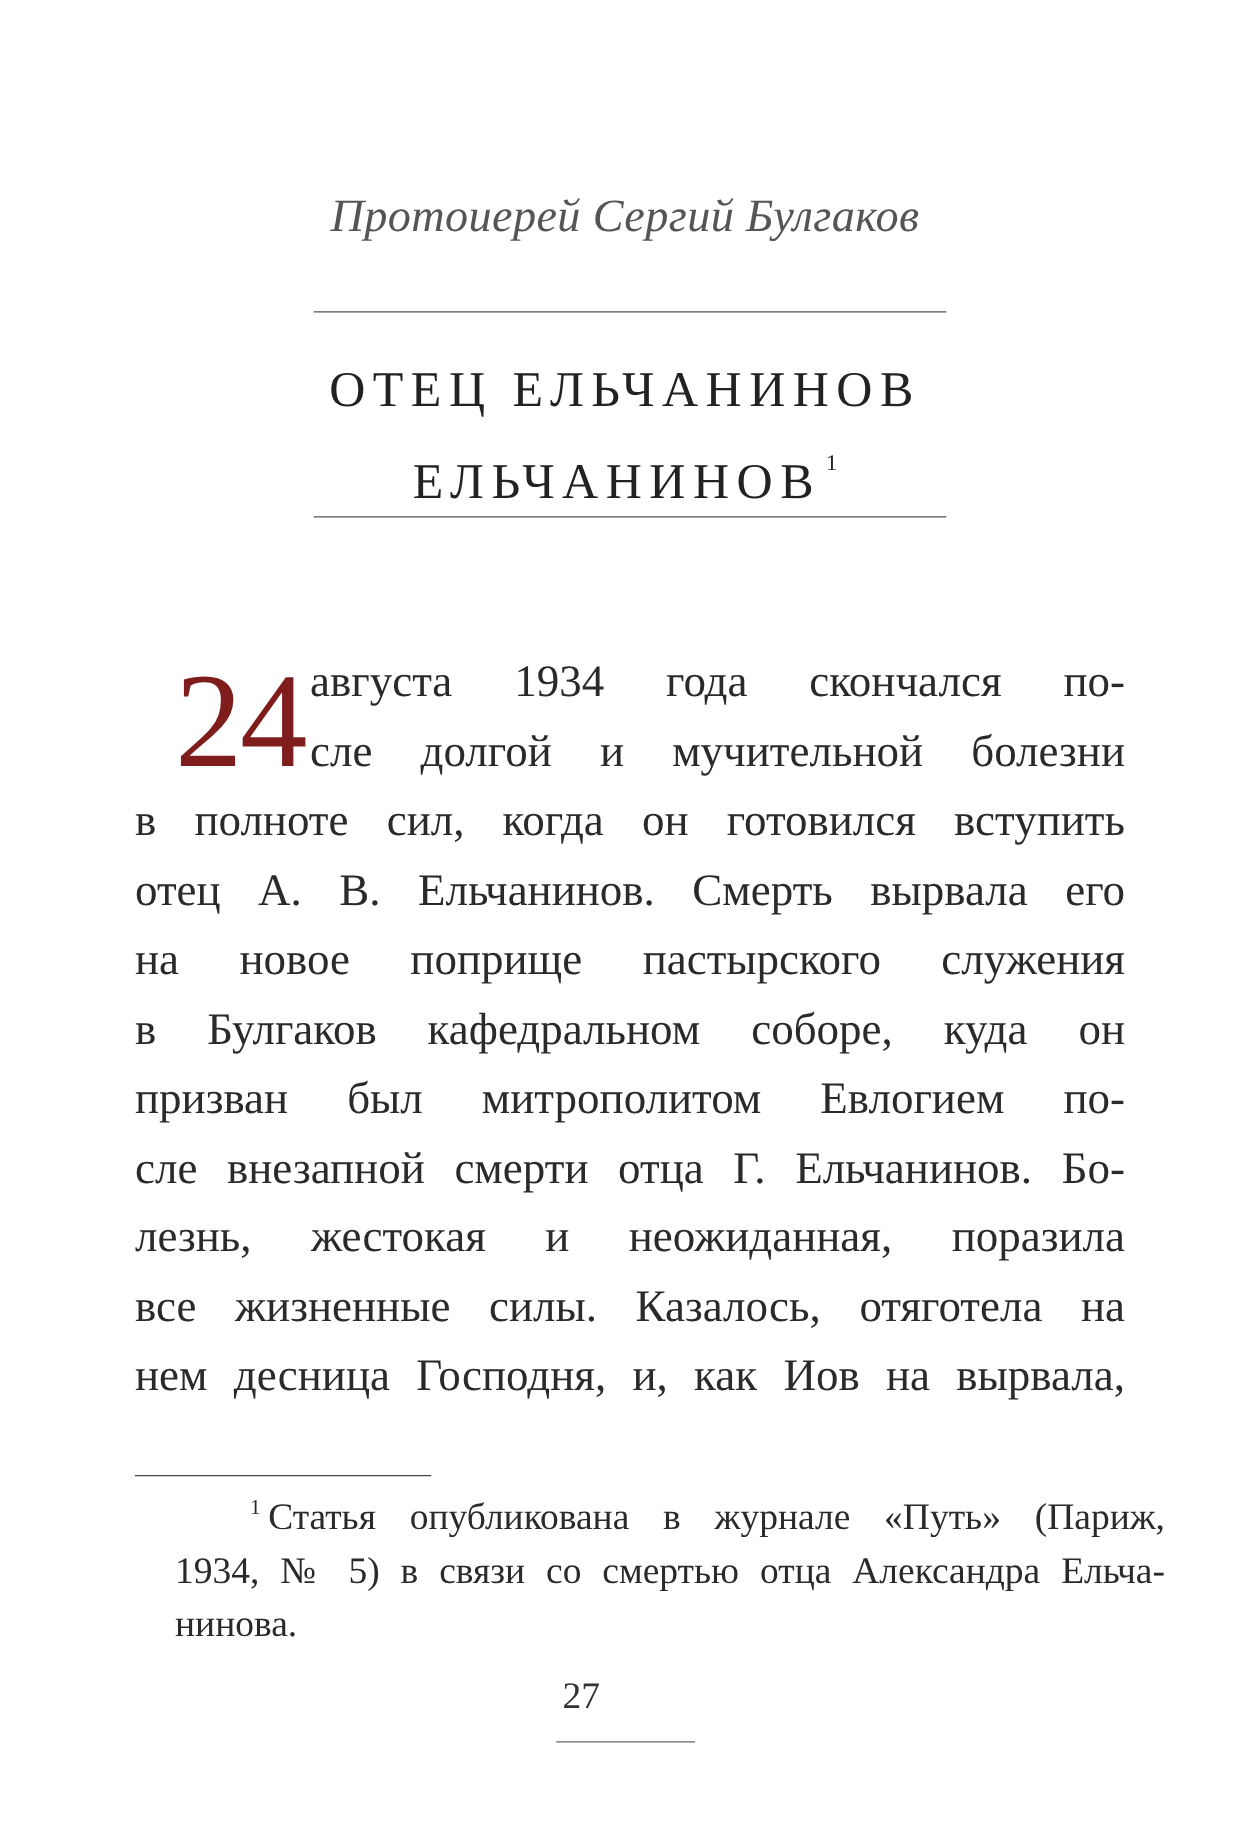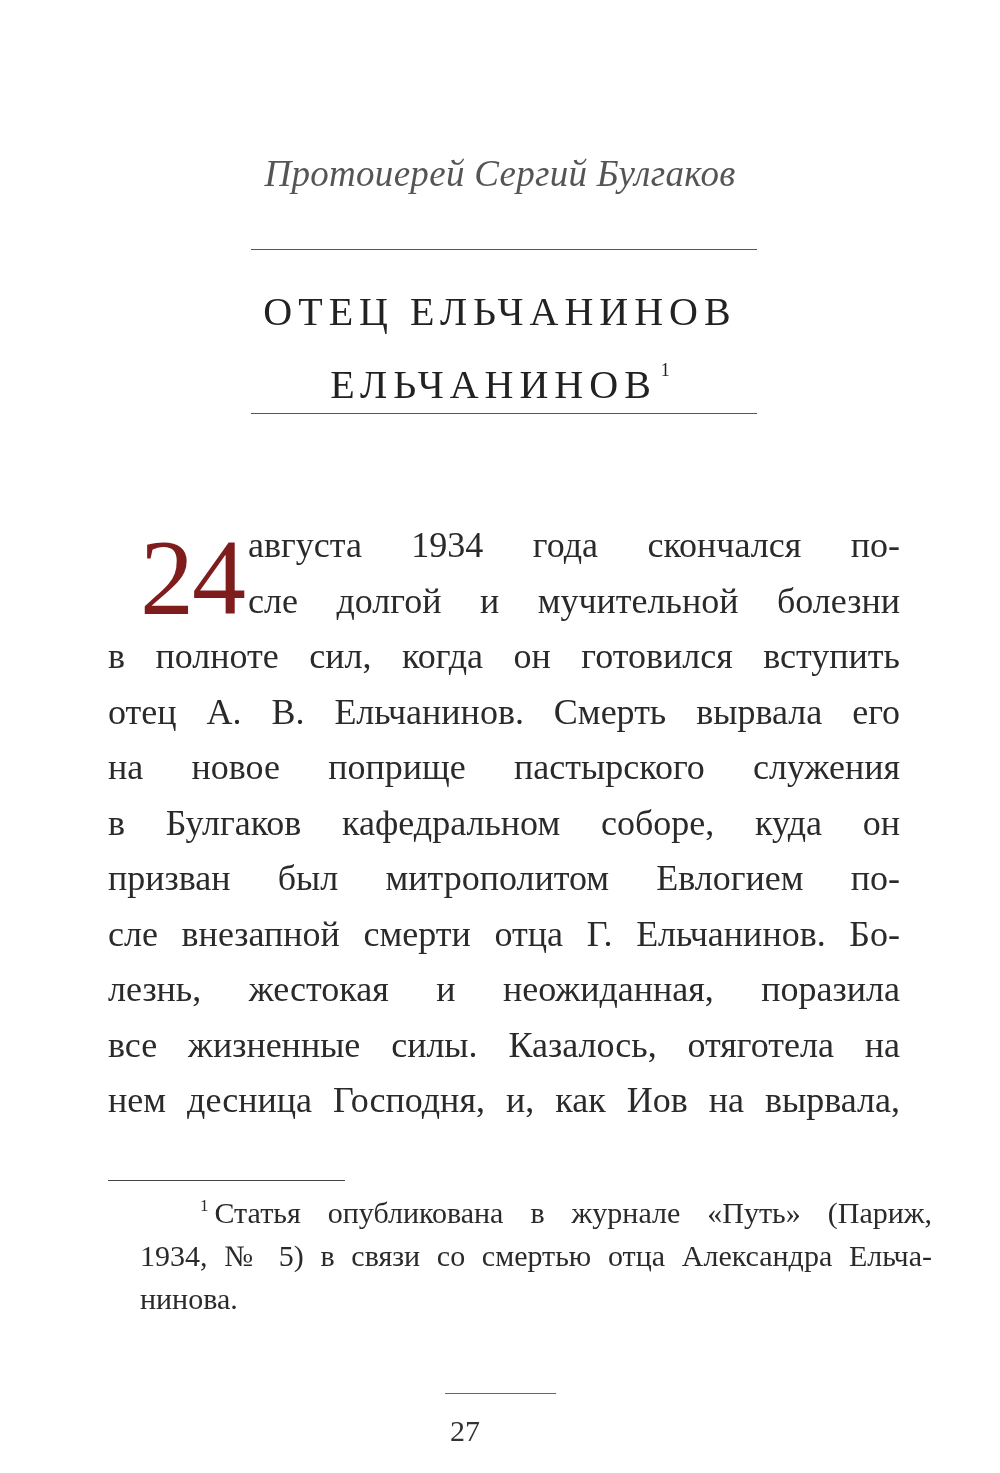--- a/index.html
+++ b/index.html
@@ -38,21 +38,21 @@
     .fn-rule { position: absolute; left: 108px; width: 237px; top: 1180px; border-top: 1.5px solid #444; }
     .footnote {
       position: absolute; left: 108px; width: 792px; top: 1184px;
       font-size: 30px; line-height: 43px; color: #2a2a2a; margin-left: 32px;
     }
     .footnote .fline { display: block; white-space: nowrap; text-align: justify; text-align-last: justify; }
     .footnote .fline.first { padding-left: 60px; }
     .footnote .fline.end { text-align-last: left; }
     .footnote sup { font-size: 17px; vertical-align: 12px; margin-right: 6px; }
     .page-num {
-      position: absolute; left: 0; width: 930px; top: 1414px;
+      position: absolute; left: 0; width: 930px; top: 1340px;
       text-align: center; font-size: 30px; color: #333;
     }
     .rule.r3 { left: 445px; width: 111px; top: 1393px; border-top: 1px solid #666; }
   </style>
 </head>
 <body>
 
 <div class="author">Протоиерей Сергий Булгаков</div>
 <div class="rule r1"></div>
 

